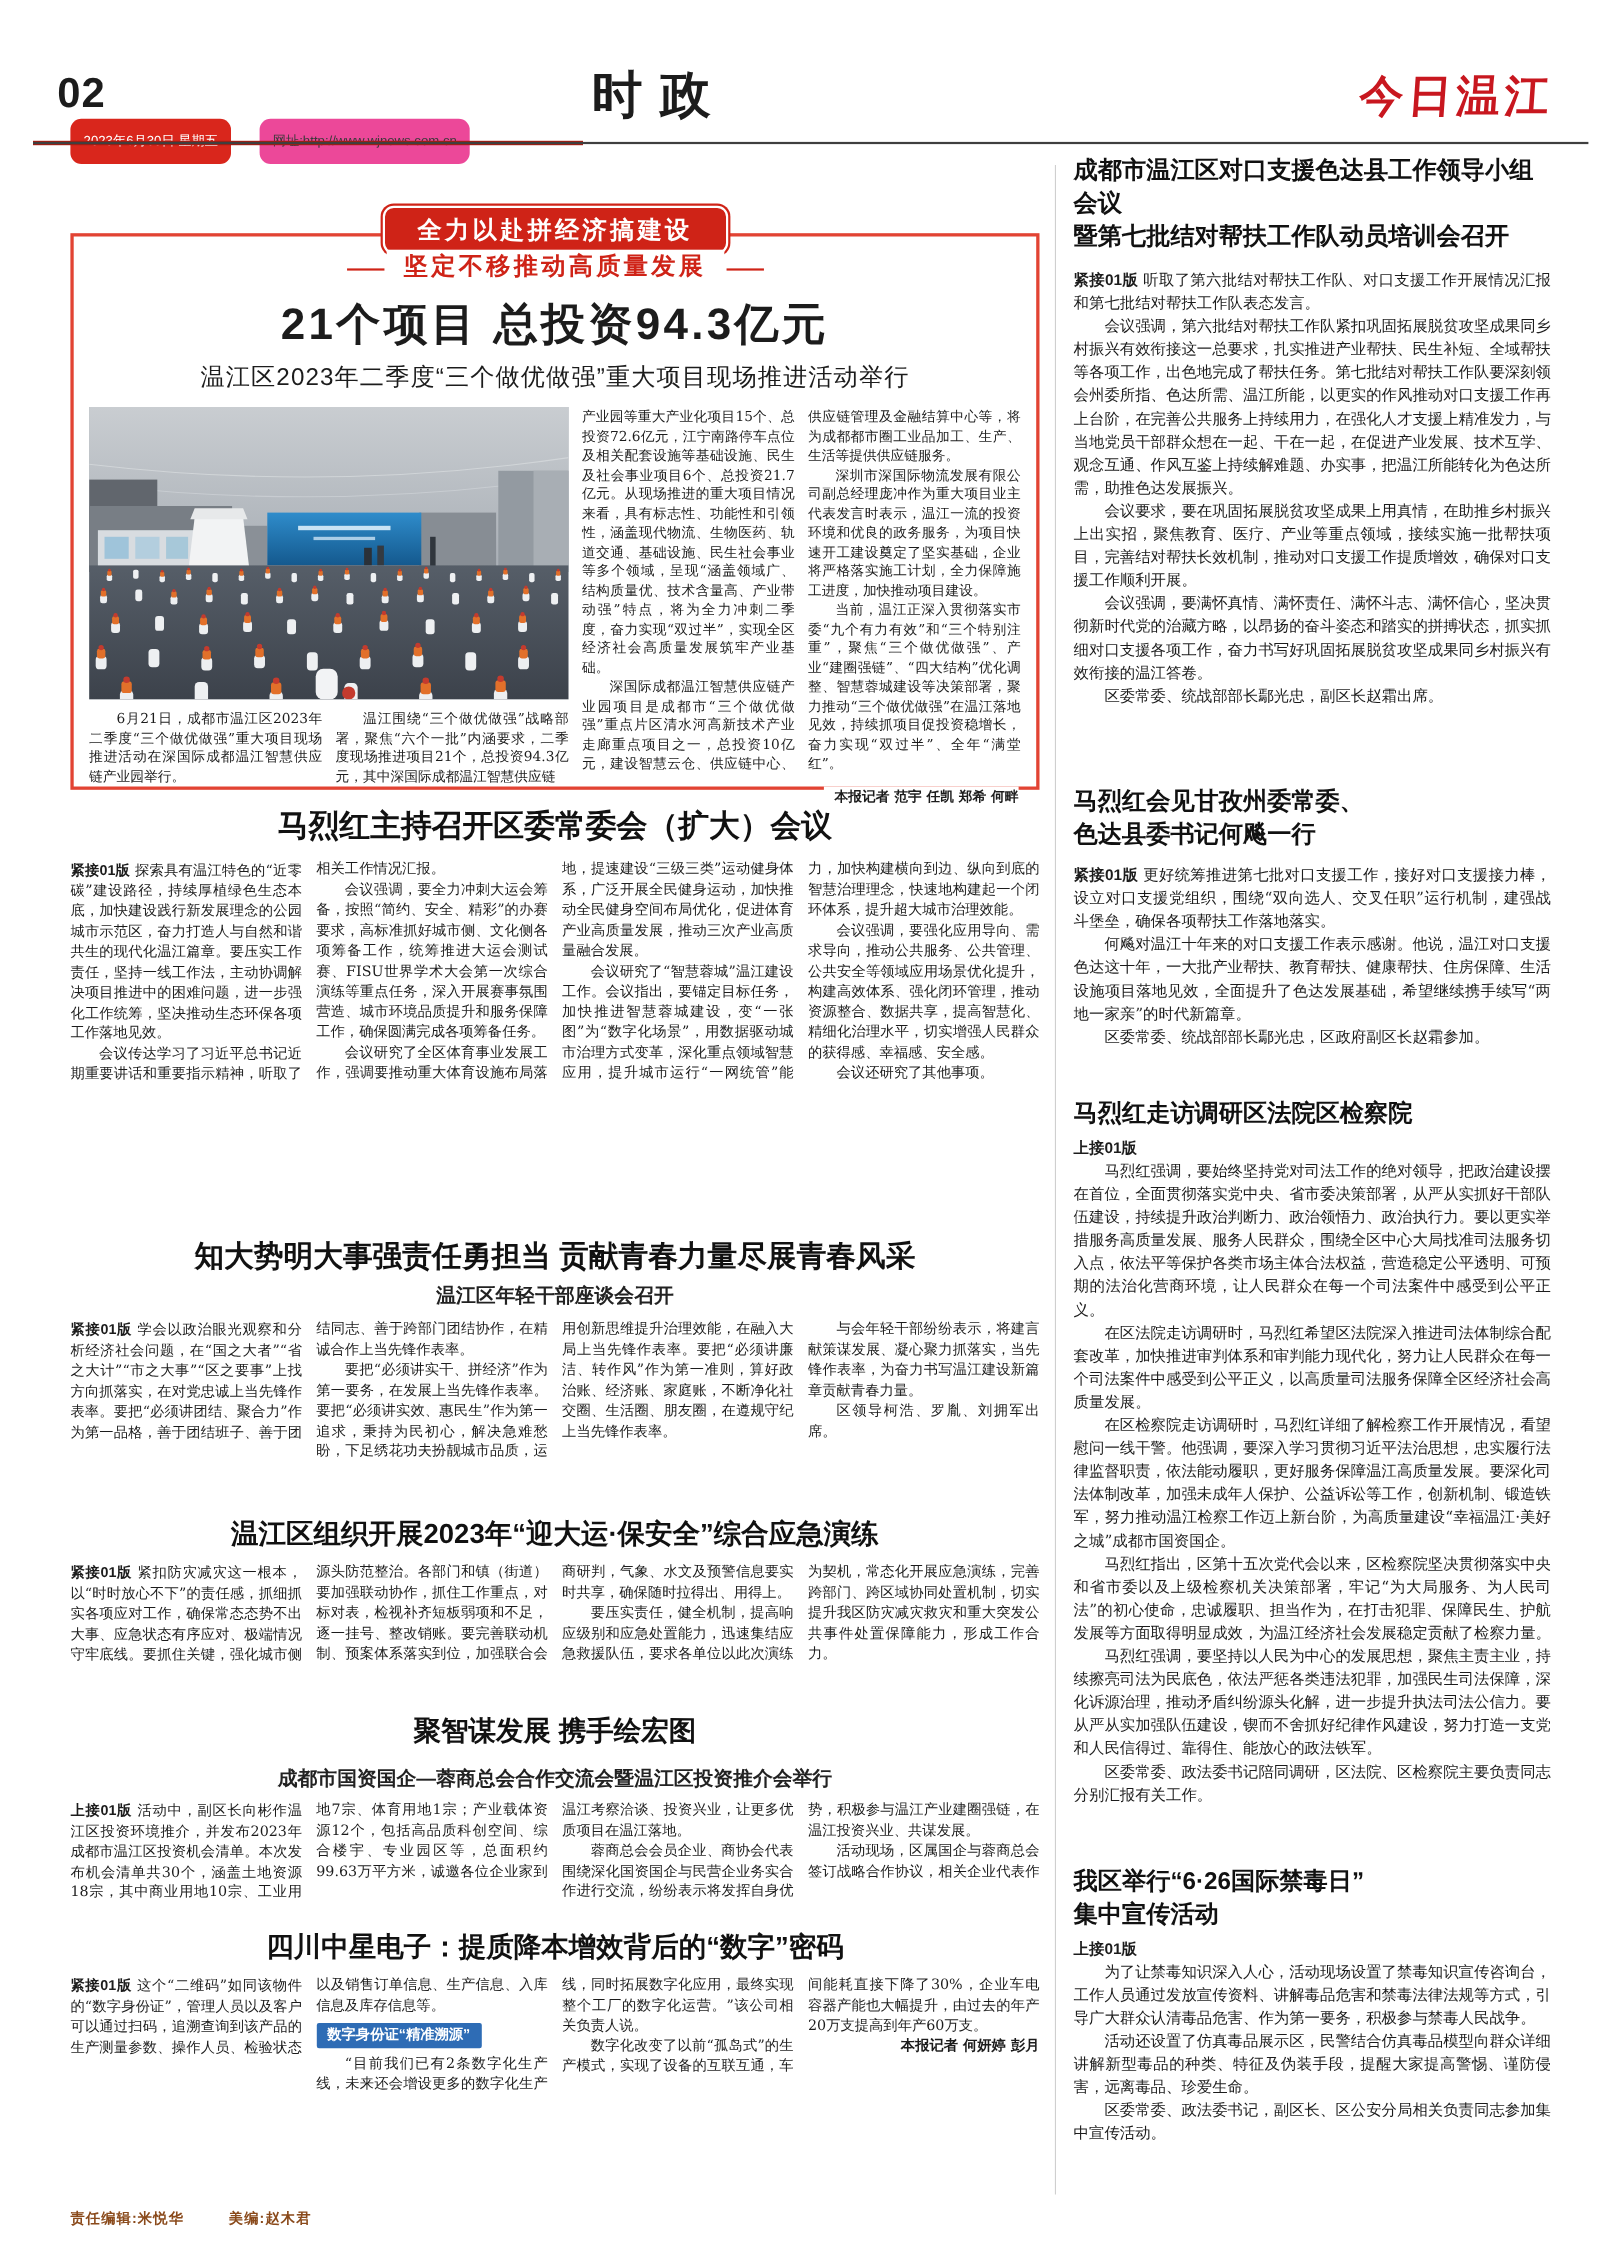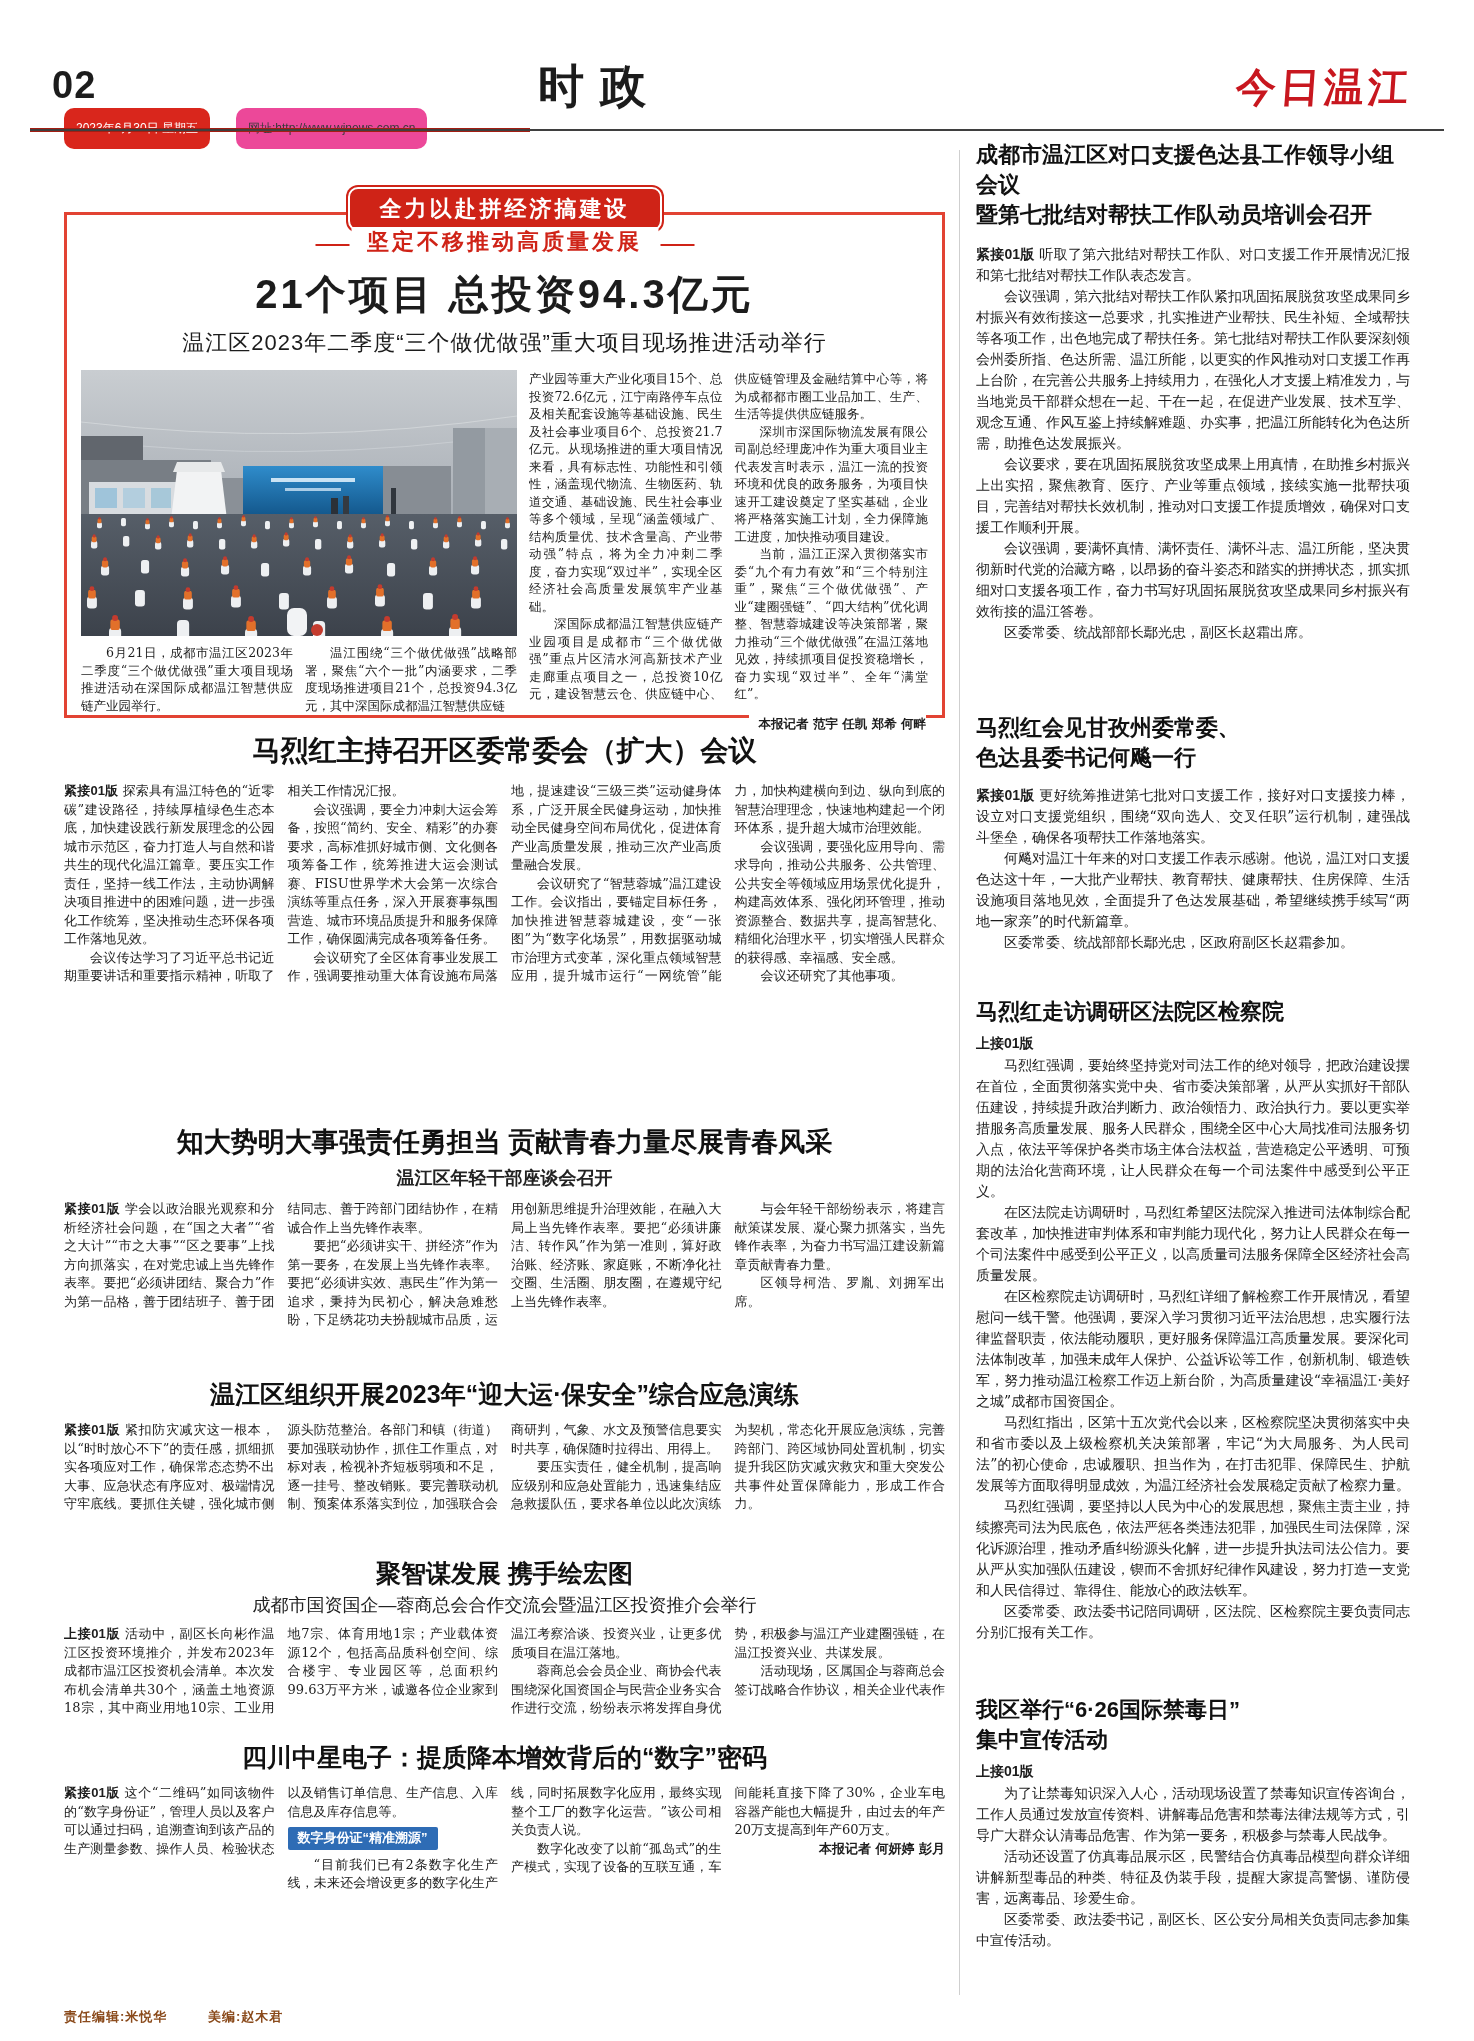--- a/index.html
+++ b/index.html
@@ -241,21 +241,21 @@
       <div class="hl" style="margin-top:18px;font-size:25px;">温江区组织开展2023年“迎大运·保安全”综合应急演练</div>
       <div class="body4" style="margin-top:10px;height:120px;">
         <p><span class="kick">紧接01版</span>
            <span>紧扣防灾减灾这一根本，以“时时放心不下”的责任感，抓细抓实各项应对工作，确保常态态势不出大事、应急状态有序应对、极端情况守牢底线。要抓住关键，强化城市侧源头防范整治。各部门和镇（街道）要加强联动协作，抓住工作重点，对标对表，检视补齐短板弱项和不足，逐一挂号、整改销账。要完善联动机制、预案体系落实到位，加强联合会商研判，气象、水文及预警信息要实时共享，确保随时拉得出、用得上。</span></p>
         <p class="ind">要压实责任，健全机制，提高响应级别和应急处置能力，迅速集结应急救援队伍，要求各单位以此次演练为契机，常态化开展应急演练，完善跨部门、跨区域协同处置机制，切实提升我区防灾减灾救灾和重大突发公共事件处置保障能力，形成工作合力。</p>
       </div>
     </div>
 
     <div>
       <div class="hl" style="margin-top:16px;font-size:25px;">聚智谋发展 携手绘宏图</div>
-      <div class="sub" style="margin-top:3px;font-size:18px;font-weight:normal;">成都市国资国企—蓉商总会合作交流会暨温江区投资推介会举行</div>
+      <div class="sub" style="margin-top:15px;font-size:18px;font-weight:bold;">成都市国资国企—蓉商总会合作交流会暨温江区投资推介会举行</div>
       <div class="body4" style="margin-top:8px;height:100px;">
         <p><span class="kick">上接01版</span>
            <span>活动中，副区长向彬作温江区投资环境推介，并发布2023年成都市温江区投资机会清单。本次发布机会清单共30个，涵盖土地资源18宗，其中商业用地10宗、工业用地7宗、体育用地1宗；产业载体资源12个，包括高品质科创空间、综合楼宇、专业园区等，总面积约99.63万平方米，诚邀各位企业家到温江考察洽谈、投资兴业，让更多优质项目在温江落地。</span></p>
         <p class="ind">蓉商总会会员企业、商协会代表围绕深化国资国企与民营企业务实合作进行交流，纷纷表示将发挥自身优势，积极参与温江产业建圈强链，在温江投资兴业、共谋发展。</p>
         <p class="ind">活动现场，区属国企与蓉商总会签订战略合作协议，相关企业代表作了经验交流发言和宣传推介，并进行合作项目现场签约。</p>
       </div>
     </div>
 
     <div>
       <div class="hl" style="margin-top:16px;font-size:25px;">四川中星电子：提质降本增效背后的“数字”密码</div>
@@ -273,21 +273,21 @@
   <div class="sidebar">
 
     <div>
       <div class="sb-hl">成都市温江区对口支援色达县工作领导小组会议</div>
       <div class="sb-hl">暨第七批结对帮扶工作队动员培训会召开</div>
       <div class="sb-body" style="margin-top:14px;height:445px;">
         <p><span class="kick">紧接01版</span>
            <span>听取了第六批结对帮扶工作队、对口支援工作开展情况汇报和第七批结对帮扶工作队表态发言。</span></p>
         <p class="ind">会议强调，第六批结对帮扶工作队紧扣巩固拓展脱贫攻坚成果同乡村振兴有效衔接这一总要求，扎实推进产业帮扶、民生补短、全域帮扶等各项工作，出色地完成了帮扶任务。第七批结对帮扶工作队要深刻领会州委所指、色达所需、温江所能，以更实的作风推动对口支援工作再上台阶，在完善公共服务上持续用力，在强化人才支援上精准发力，与当地党员干部群众想在一起、干在一起，在促进产业发展、技术互学、观念互通、作风互鉴上持续解难题、办实事，把温江所能转化为色达所需，助推色达发展振兴。</p>
         <p class="ind">会议要求，要在巩固拓展脱贫攻坚成果上用真情，在助推乡村振兴上出实招，聚焦教育、医疗、产业等重点领域，接续实施一批帮扶项目，完善结对帮扶长效机制，推动对口支援工作提质增效，确保对口支援工作顺利开展。</p>
-        <p class="ind">会议强调，要满怀真情、满怀责任、满怀斗志、温江所能，坚决贯彻新时代党的治藏方略，以昂扬的奋斗姿态和踏实的拼搏状态，抓实抓细对口支援各项工作，奋力书写好巩固拓展脱贫攻坚成果同乡村振兴有效衔接的温江答卷。</p>
+        <p class="ind">会议强调，要满怀真情、满怀责任、满怀斗志、满怀信心，坚决贯彻新时代党的治藏方略，以昂扬的奋斗姿态和踏实的拼搏状态，抓实抓细对口支援各项工作，奋力书写好巩固拓展脱贫攻坚成果同乡村振兴有效衔接的温江答卷。</p>
         <p class="ind">区委常委、统战部部长鄢光忠，副区长赵霜出席。</p>
       </div>
     </div>
 
     <div>
       <div class="sb-hl" style="margin-top:24px;">马烈红会见甘孜州委常委、</div>
       <div class="sb-hl">色达县委书记何飚一行</div>
       <div class="sb-body" style="margin-top:12px;height:190px;">
         <p><span class="kick">紧接01版</span>
            <span>更好统筹推进第七批对口支援工作，接好对口支援接力棒，设立对口支援党组织，围绕“双向选人、交叉任职”运行机制，建强战斗堡垒，确保各项帮扶工作落地落实。</span></p>

